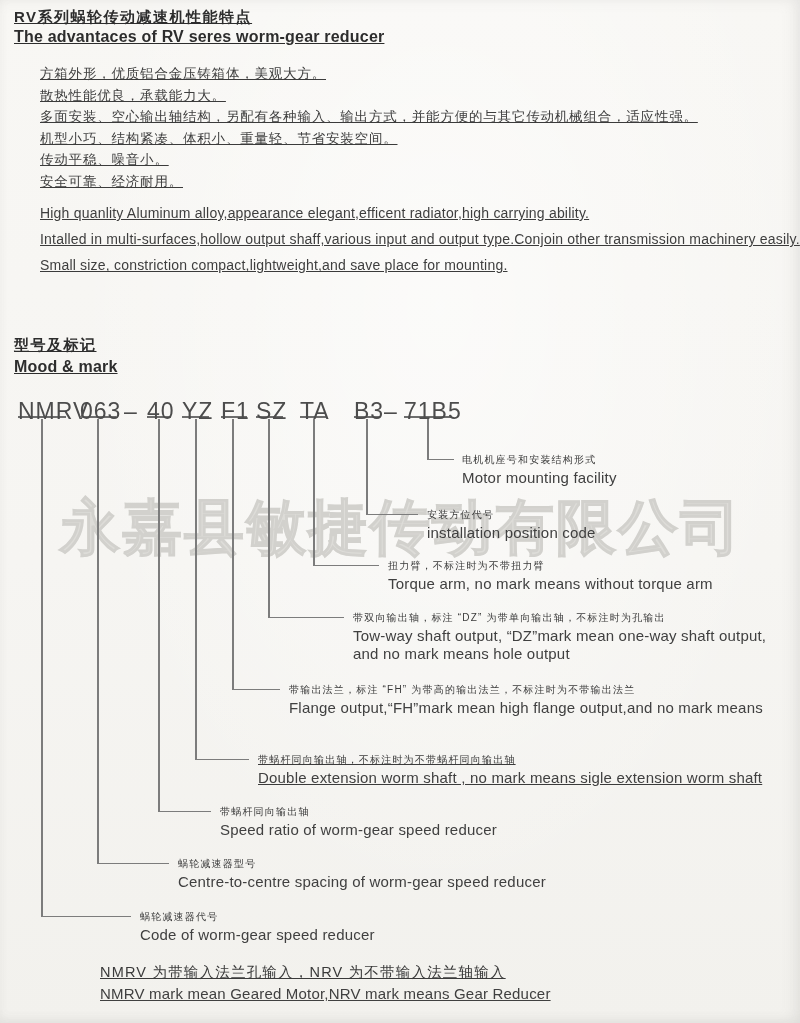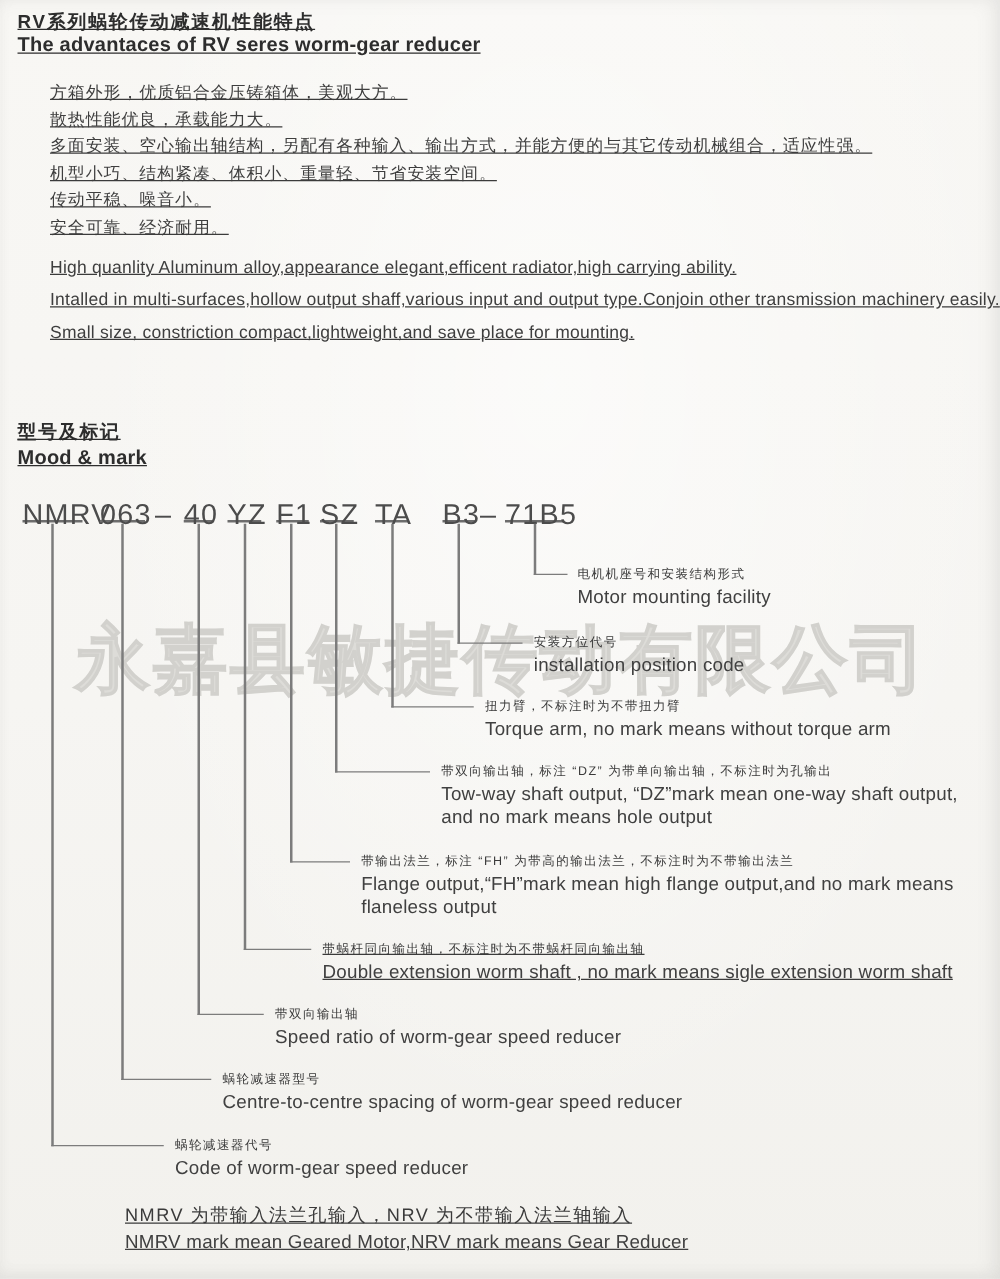--- a/index.html
+++ b/index.html
@@ -107,32 +107,31 @@
         <div class="legend-text" style="left:353px;top:609px;">
           <div class="legend-zh">带双向输出轴，标注 “DZ” 为带单向输出轴，不标注时为孔输出</div>
           <div class="legend-en">Tow-way shaft output,  “DZ”mark mean one-way shaft output,</div>
           <div class="legend-en">and no mark means hole output</div>
         </div>
         <div class="vline" style="left:232.3px;top:419px;height:271.4px;"></div>
         <div class="hline" style="left:232.3px;top:689px;width:48px;"></div>
         <div class="legend-text" style="left:289px;top:681px;">
           <div class="legend-zh">带输出法兰，标注 “FH” 为带高的输出法兰，不标注时为不带输出法兰</div>
           <div class="legend-en">Flange output,“FH”mark mean high flange output,and no mark means</div>
-          <div class="legend-en">flaneless output</div>
         </div>
         <div class="vline" style="left:195.3px;top:419px;height:341.4px;"></div>
         <div class="hline" style="left:195.3px;top:759px;width:54px;"></div>
         <div class="legend-text" style="left:258px;top:751px;text-decoration:underline;">
           <div class="legend-zh">带蜗杆同向输出轴，不标注时为不带蜗杆同向输出轴</div>
           <div class="legend-en">Double extension worm shaft , no mark means sigle extension worm shaft</div>
         </div>
         <div class="vline" style="left:158.3px;top:419px;height:393.4px;"></div>
         <div class="hline" style="left:158.3px;top:811px;width:53px;"></div>
         <div class="legend-text" style="left:220px;top:803px;">
-          <div class="legend-zh">带双向输出轴</div>
+          <div class="legend-zh">带蜗杆同向输出轴</div>
           <div class="legend-en">Speed ratio of worm-gear speed reducer</div>
         </div>
         <div class="vline" style="left:97.3px;top:419px;height:445.4px;"></div>
         <div class="hline" style="left:97.3px;top:863px;width:72px;"></div>
         <div class="legend-text" style="left:178px;top:855px;">
           <div class="legend-zh">蜗轮减速器型号</div>
           <div class="legend-en">Centre-to-centre spacing of worm-gear speed reducer</div>
         </div>
         <div class="vline" style="left:41.3px;top:419px;height:498.4px;"></div>
         <div class="hline" style="left:41.3px;top:916px;width:90px;"></div>

